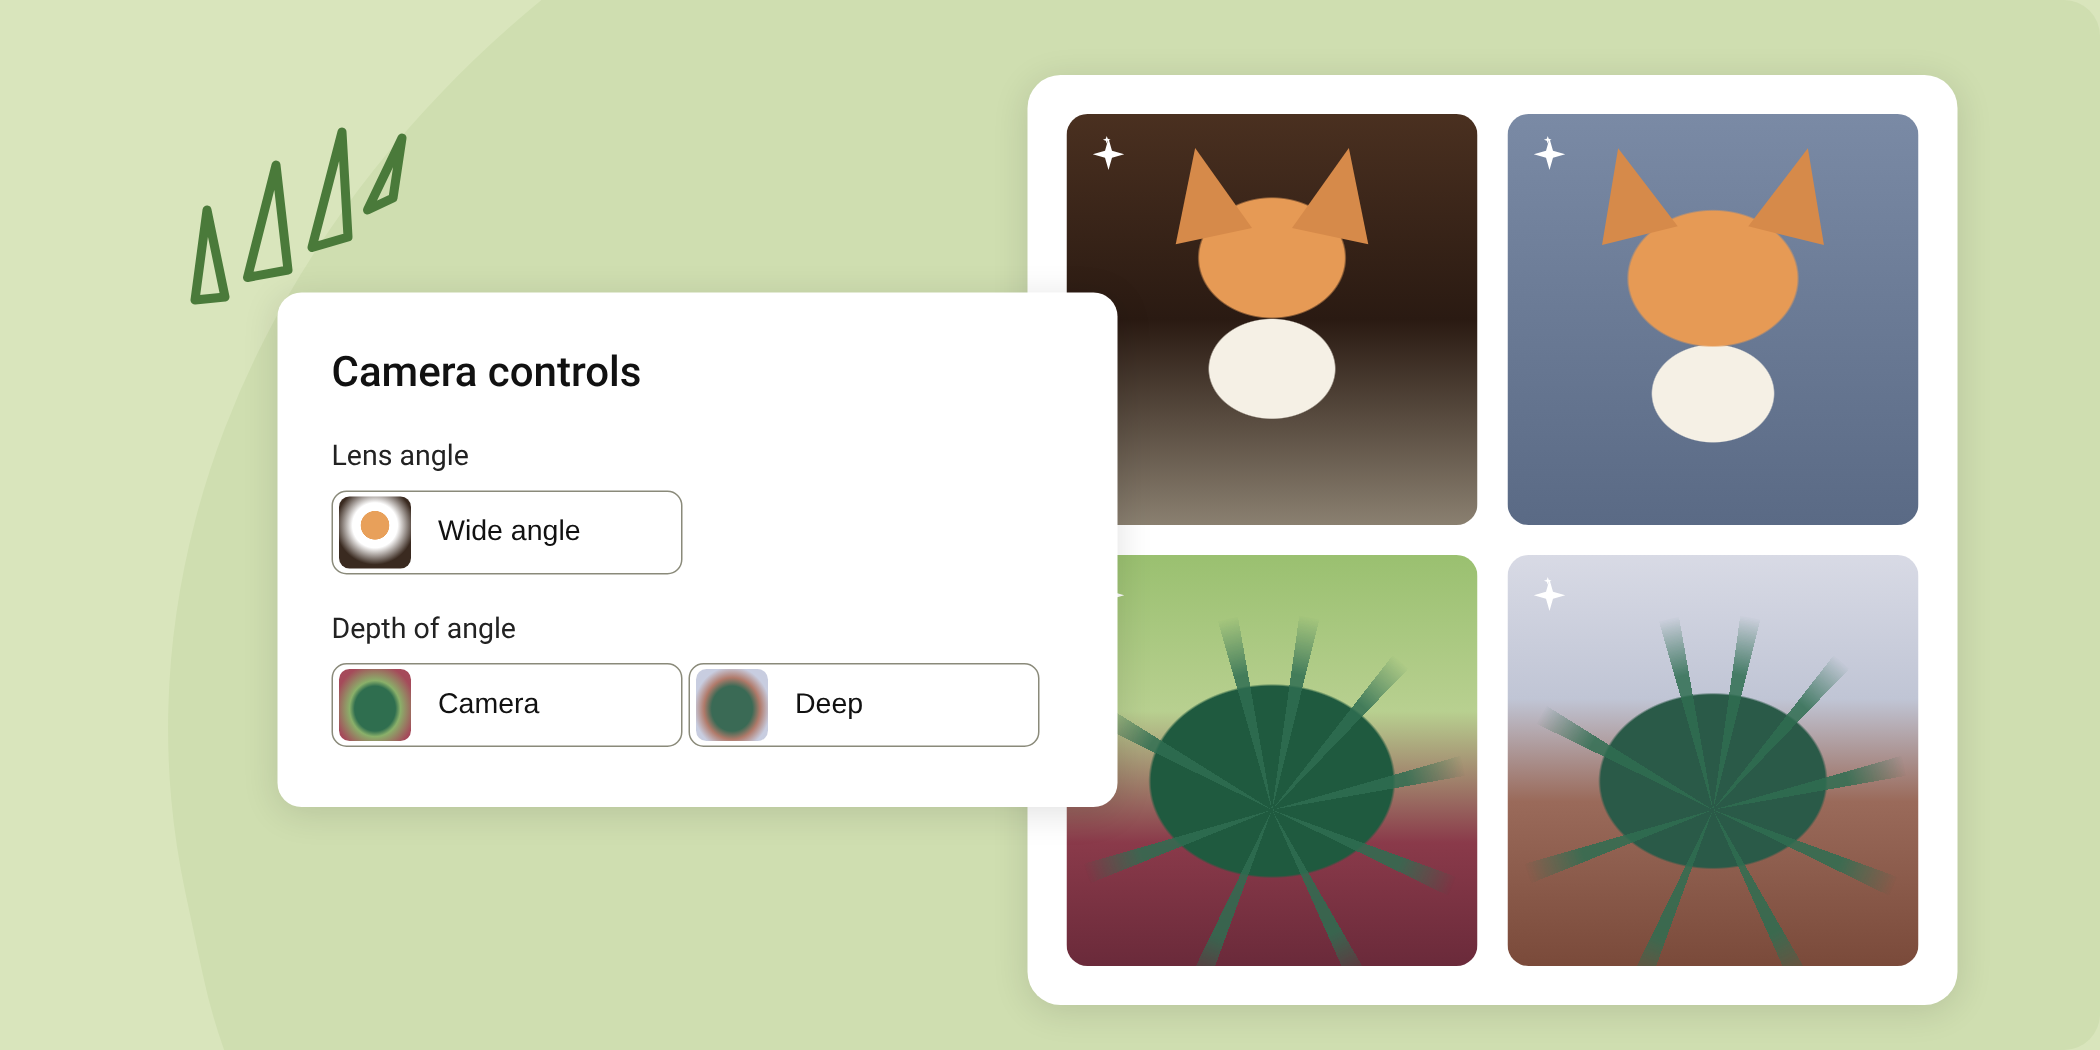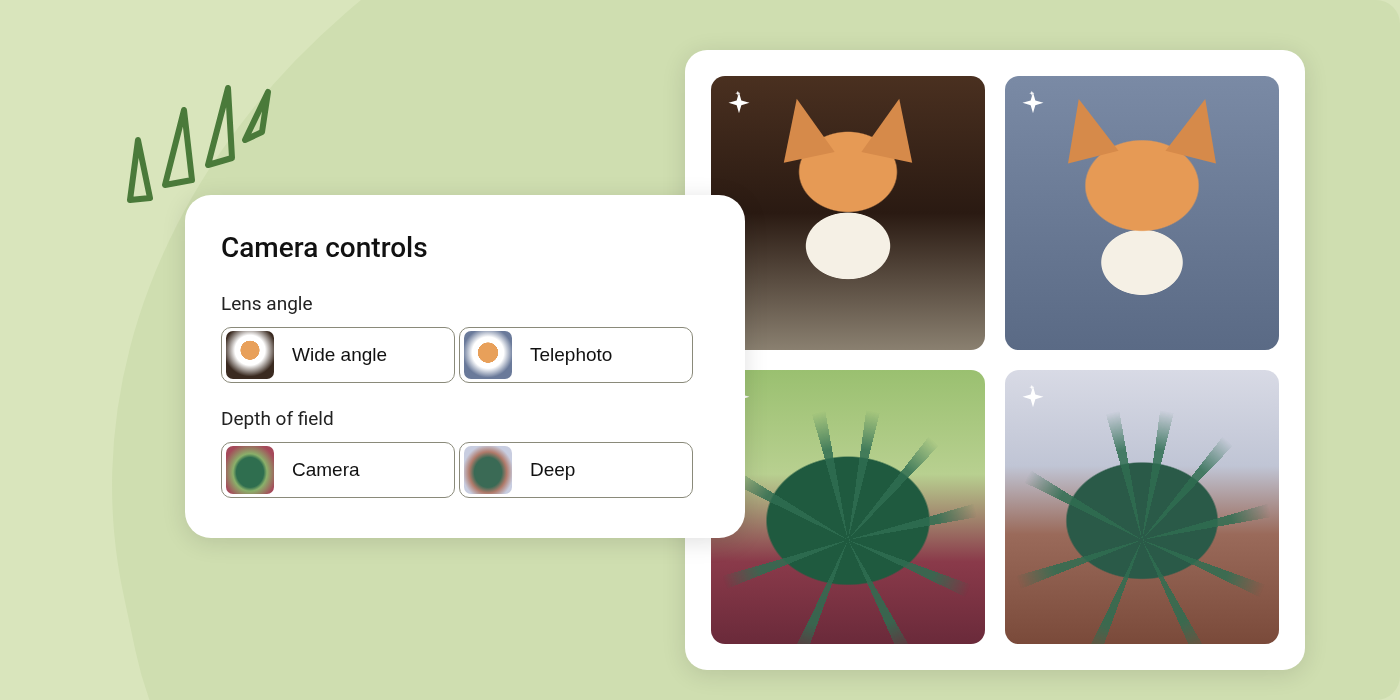--- a/index.html
+++ b/index.html
@@ -32,21 +32,21 @@
       left: 110px;
       width: 170px;
       height: 150px;
     }
     .controls-card {
       position: absolute;
       top: 195px;
       left: 185px;
       width: 560px;
       background: #ffffff;
-      border-radius: 26px;
+      border-radius: 16px;
       box-shadow: 0 4px 24px rgba(0,0,0,0.12);
       padding: 36px 36px 40px 36px;
       z-index: 3;
     }
     .controls-title {
       font-size: 28px;
       font-weight: 500;
       color: #111;
       margin-bottom: 28px;
     }
@@ -236,29 +236,25 @@
 <div class="controls-card">
   <h2 class="controls-title">Camera controls</h2>
 
   <div class="control-group">
     <div class="group-label">Lens angle</div>
     <div class="option-row">
       <button class="option-btn">
         <div class="option-thumb thumb-corgi-wide"></div>
         <span class="option-label">Wide angle</span>
       </button>
-      <button class="option-btn">
-        <div class="option-thumb thumb-corgi-tele"></div>
-        <span class="option-label">Telephoto</span>
-      </button>
     </div>
   </div>
 
   <div class="control-group">
-    <div class="group-label">Depth of field</div>
+    <div class="group-label">Depth of angle</div>
     <div class="option-row">
       <button class="option-btn">
         <div class="option-thumb thumb-plant-shallow"></div>
         <span class="option-label">Camera</span>
       </button>
       <button class="option-btn">
         <div class="option-thumb thumb-plant-deep"></div>
         <span class="option-label">Deep</span>
       </button>
     </div>

